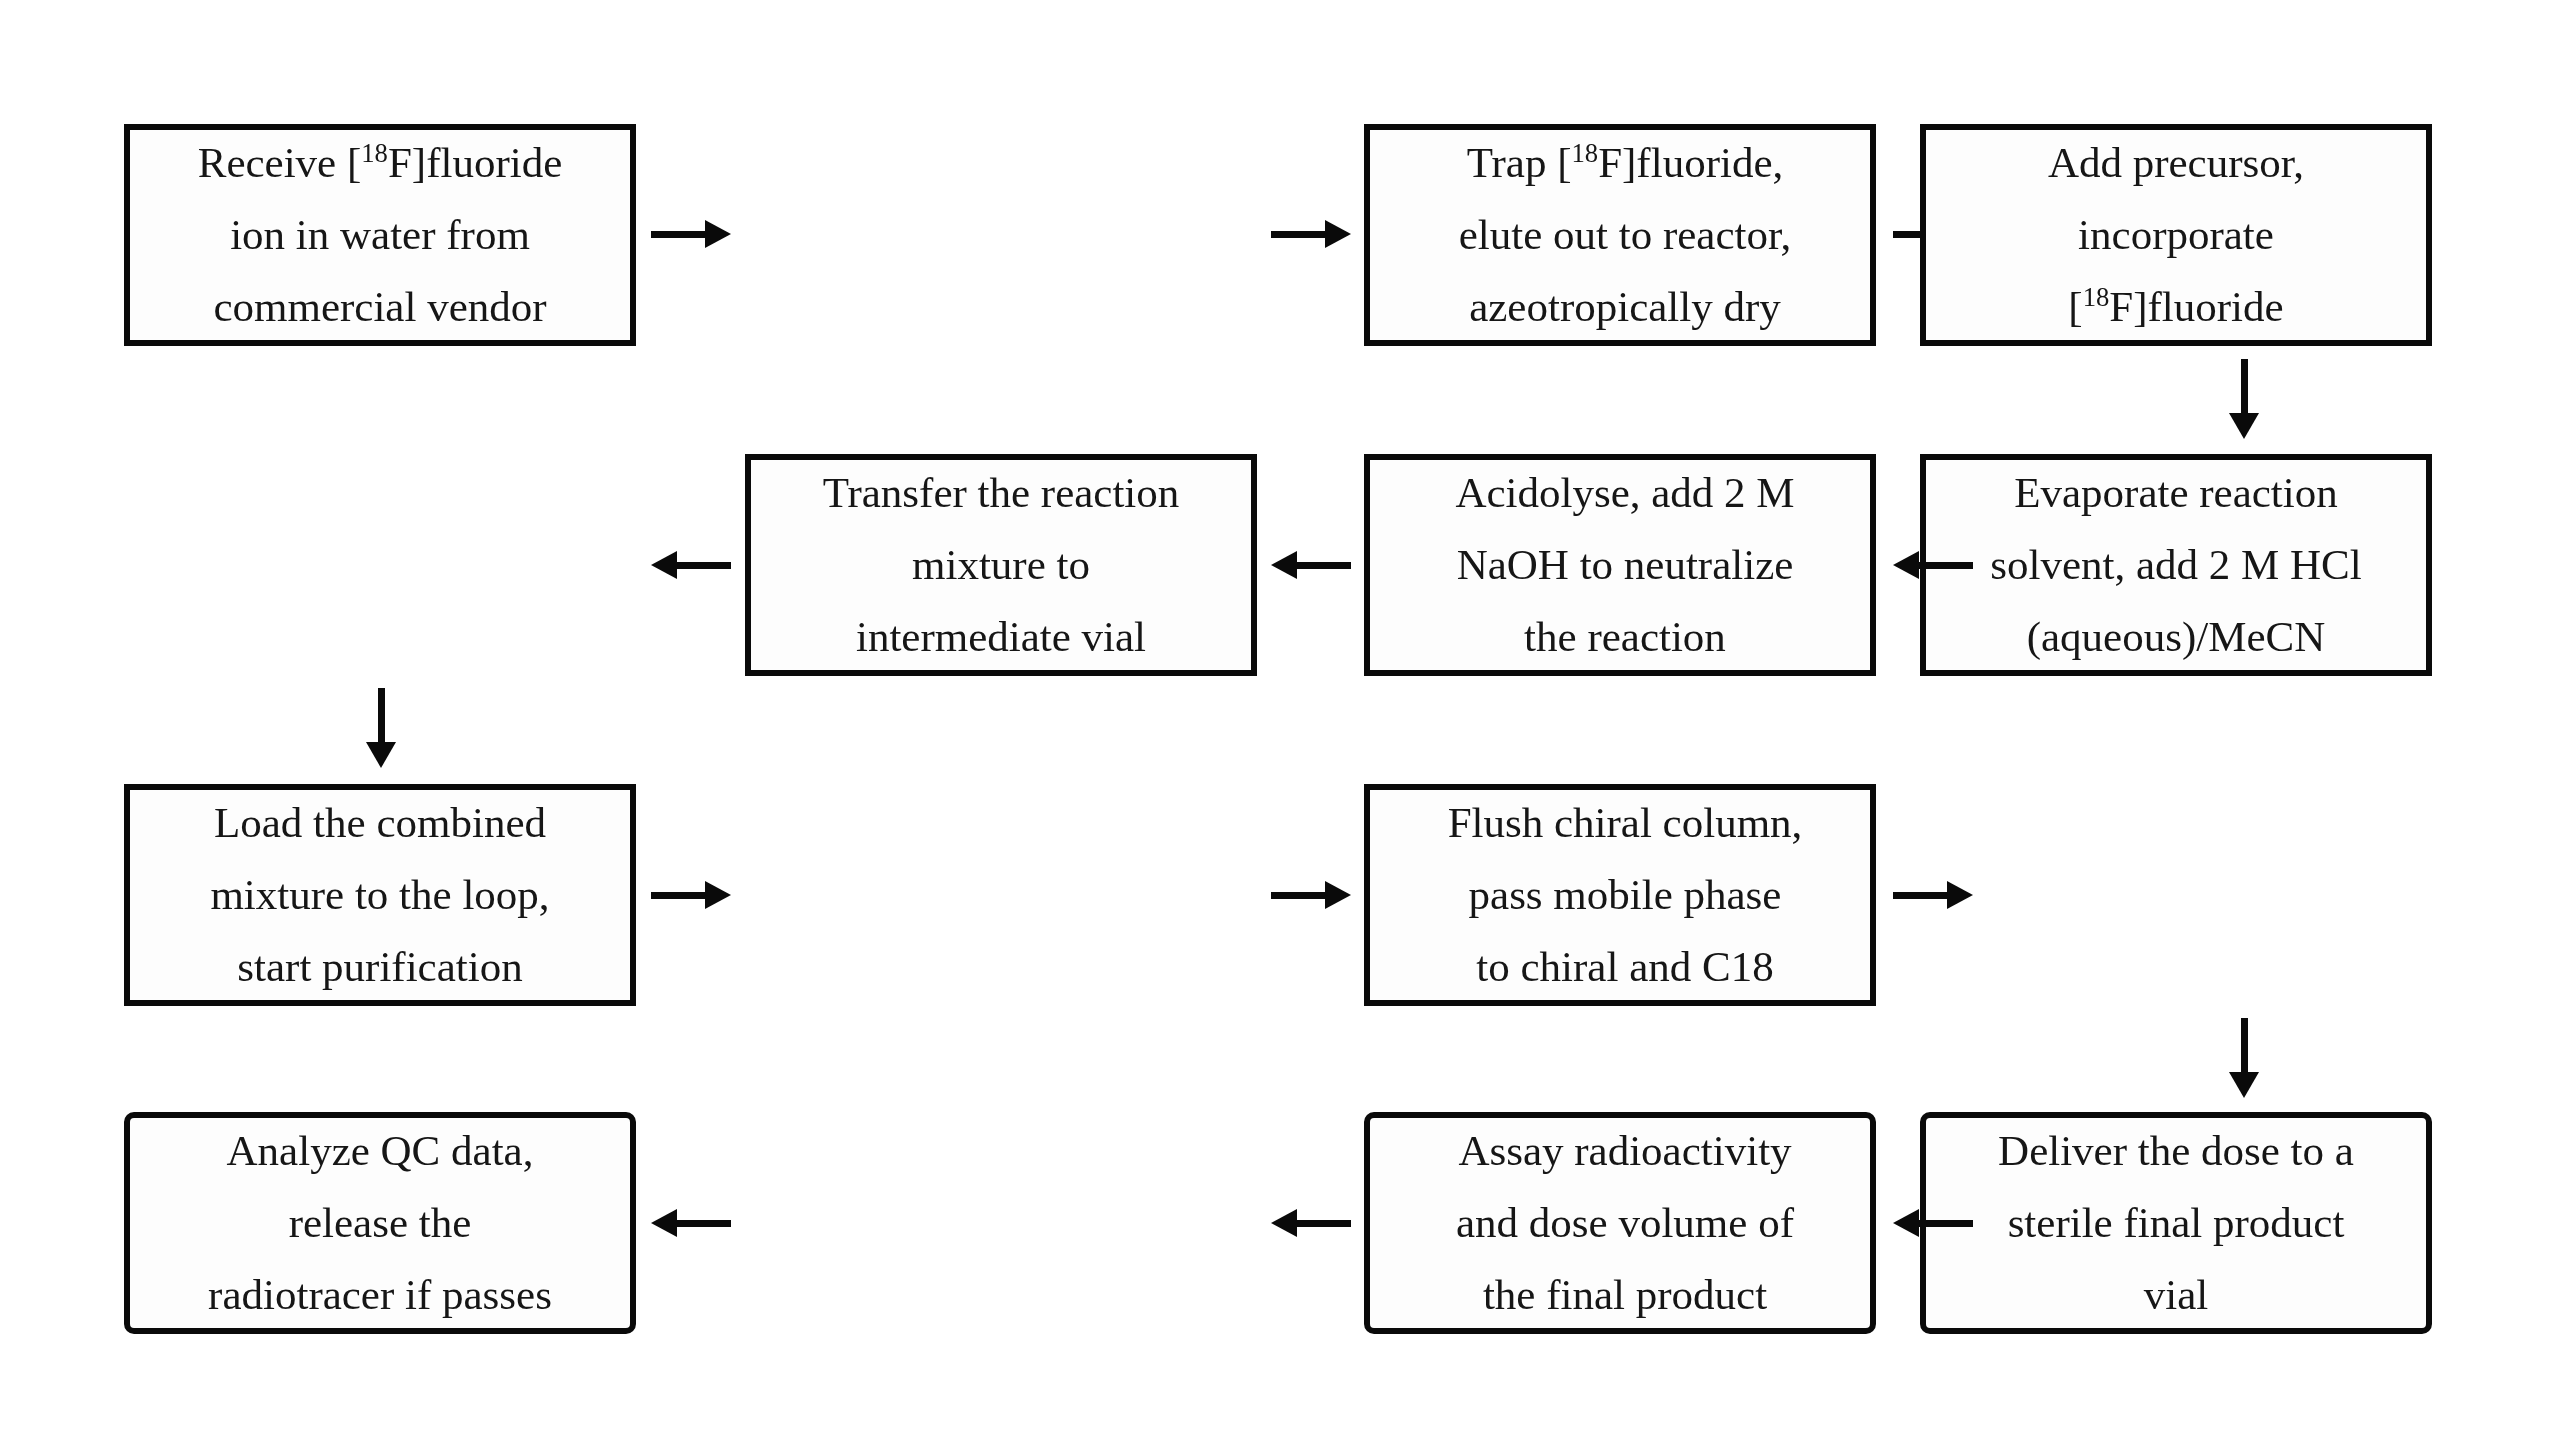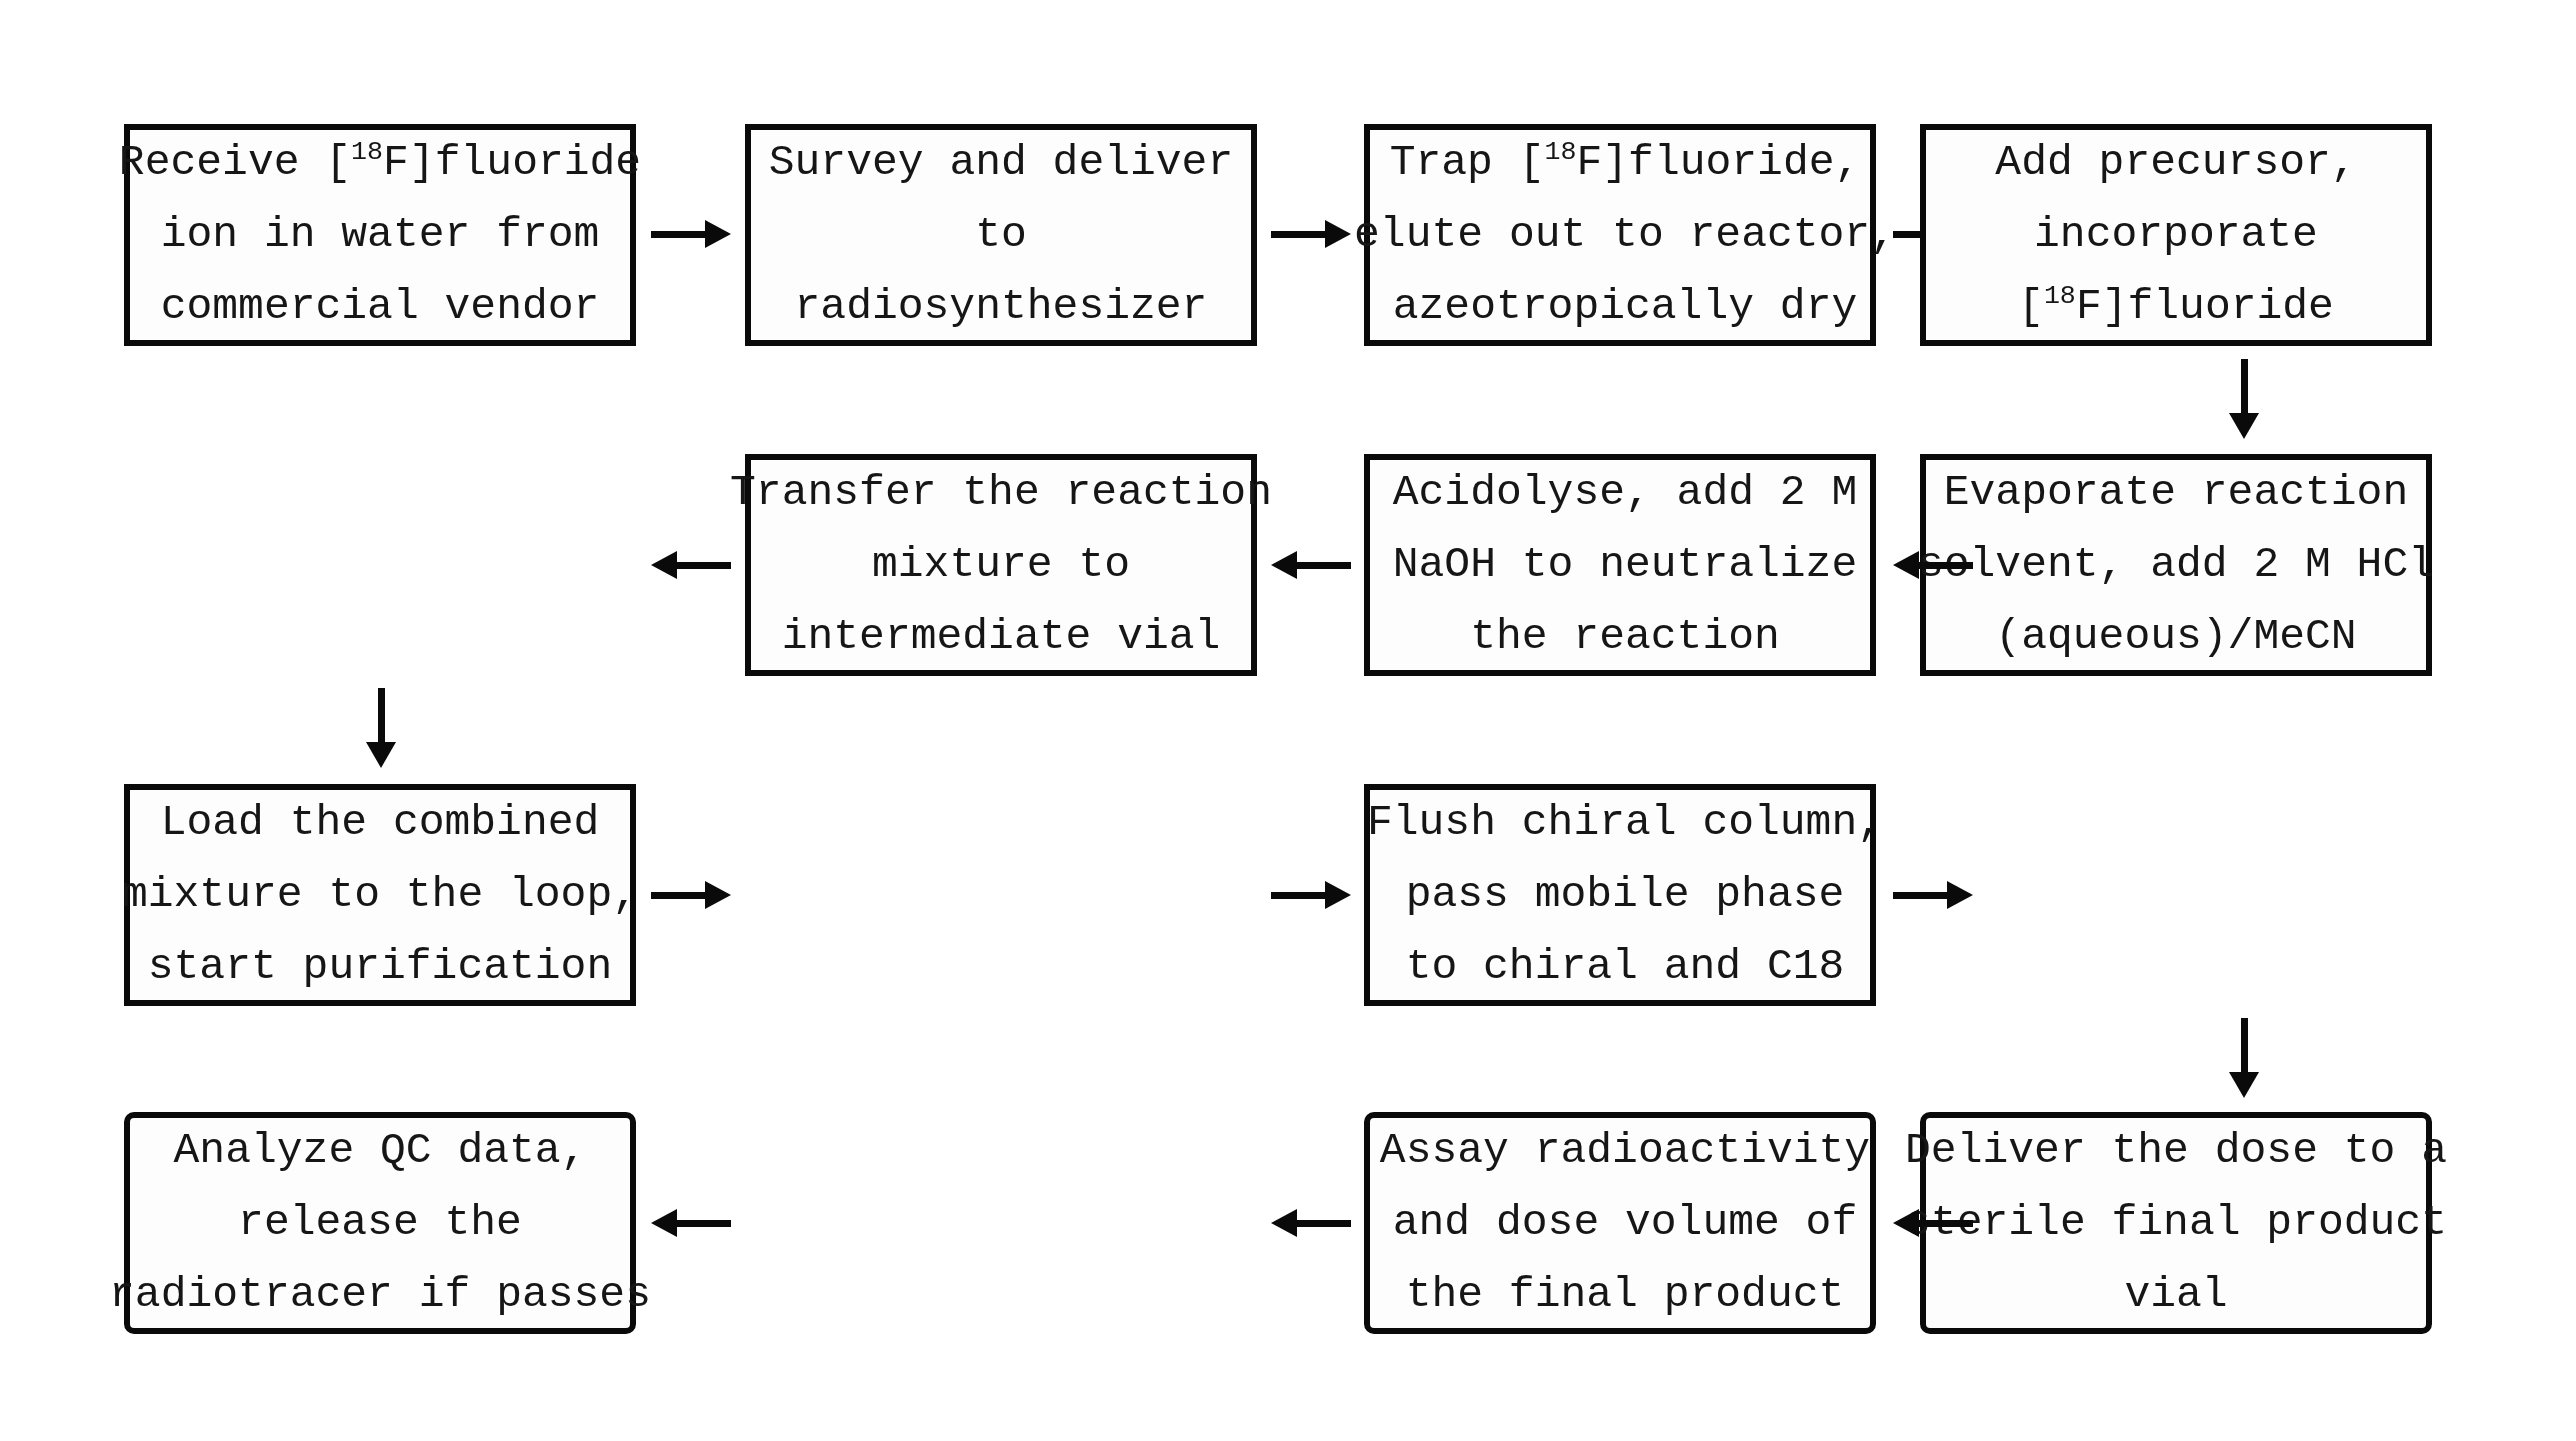--- a/index.html
+++ b/index.html
@@ -5,21 +5,21 @@
   html, body {
     margin: 0;
     padding: 0;
     background: #ffffff;
   }
   .canvas {
     position: relative;
     width: 2576px;
     height: 1442px;
     background: #ffffff;
-    font-family: Liberation Mono, monospace;
+    font-family: Liberation Serif, serif;
     overflow: hidden;
   }
   .box {
     position: absolute;
     width: 512px;
     height: 222px;
     box-sizing: border-box;
     border: 6px solid #0a0a0a;
     background: #fdfdfd;
     display: flex;
@@ -118,23 +118,20 @@
 </style>
 </head>
 <body>
 
 <div class="canvas">
 
   <div class="box r1 c1">
     <span class="txt">Receive [<sup>18</sup>F]fluoride<br>ion in water from<br>commercial vendor</span>
   </div>
   <div class="harrow right ar1 g1"></div>
-  <div class="box r1 c2">
-    <span class="txt">Survey and deliver<br>to<br>radiosynthesizer</span>
-  </div>
   <div class="harrow right ar1 g2"></div>
   <div class="box r1 c3">
     <span class="txt">Trap [<sup>18</sup>F]fluoride,<br>elute out to reactor,<br>azeotropically dry</span>
   </div>
   <div class="harrow right ar1 g3"></div>
   <div class="box r1 c4">
     <span class="txt">Add precursor,<br>incorporate<br>[<sup>18</sup>F]fluoride</span>
   </div>
 
   <div class="varrow vc4 vr12"></div>

